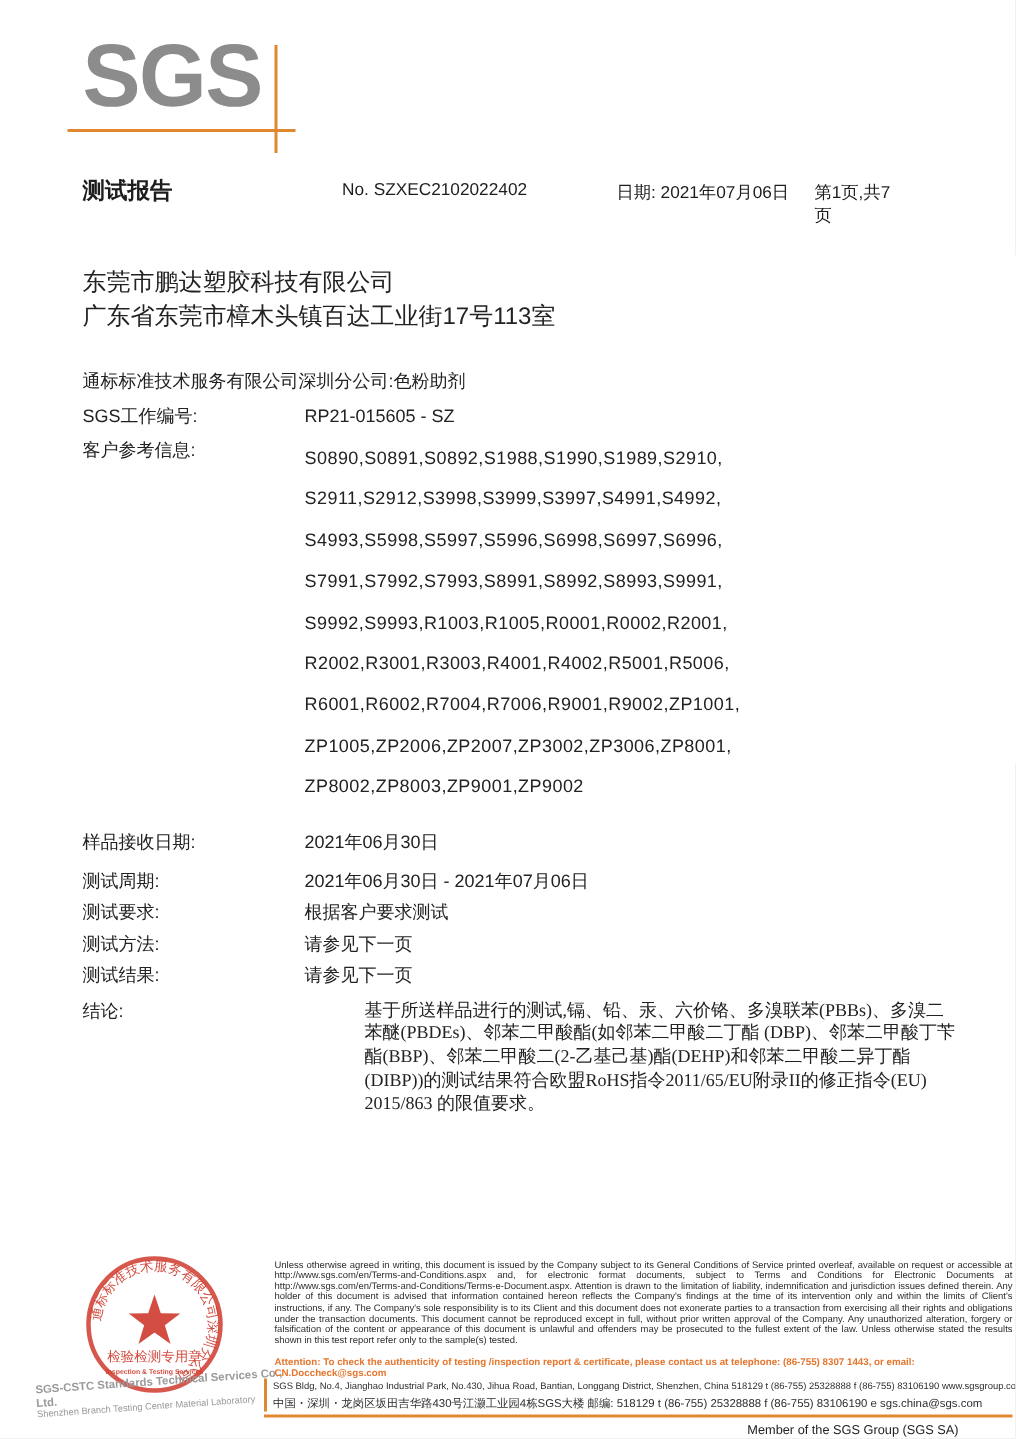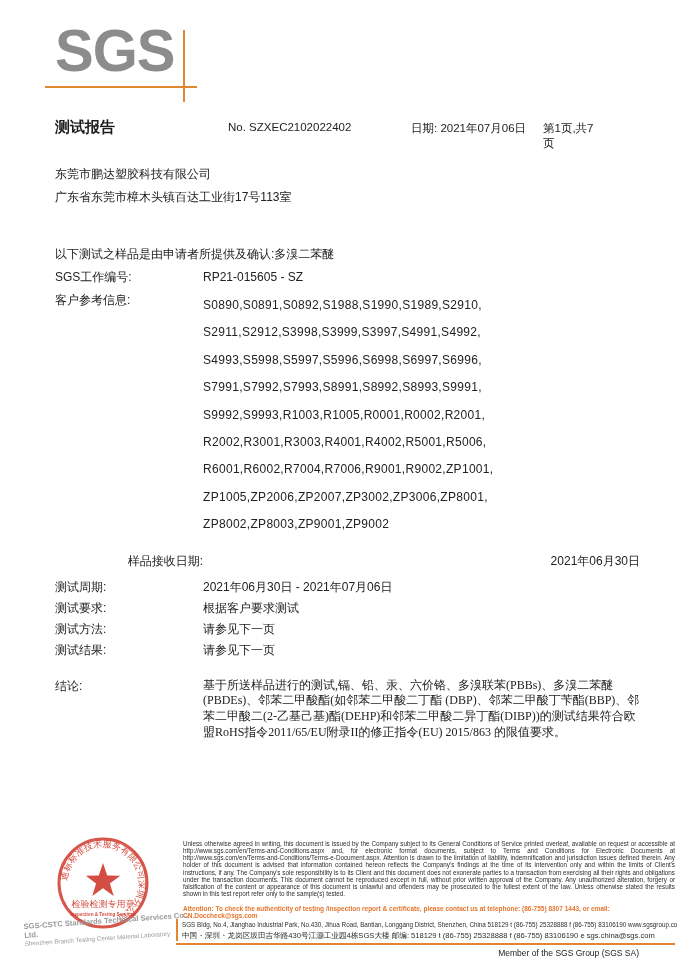--- a/index.html
+++ b/index.html
@@ -15,32 +15,32 @@
     letter-spacing:-1px;transform:scaleY(1.02);line-height:1;
   }
   .crosshair-h{position:absolute;left:45px;top:86px;width:152px;height:2px;background:#e0872f;}
   .crosshair-v{position:absolute;left:183px;top:30px;width:2px;height:72px;background:#e0872f;}
   .header-row{position:absolute;left:0;top:118px;width:601px;height:20px;font-size:11.5px;}
   .header-title{position:absolute;left:55px;top:0;font-size:15px;font-weight:bold;color:#1d1d1d;}
   .header-no{position:absolute;left:228px;top:3px;color:#1d1d1d;}
   .header-date{position:absolute;left:411px;top:3px;color:#1d1d1d;}
   .header-page{position:absolute;left:543px;top:3px;color:#1d1d1d;}
   
-  .applicant{position:absolute;left:55px;top:163px;width:560px;font-size:12px;line-height:23px;color:#222;}
+  .applicant{position:absolute;left:55px;top:177px;width:560px;font-size:16px;line-height:23px;color:#222;}
   .statement{position:absolute;left:55px;top:246px;width:560px;font-size:12px;color:#222;}
   .fields{position:absolute;left:55px;top:269px;width:585px;font-size:12px;color:#222;}
   .frow{display:flex;align-items:flex-start;}
   .flabel{width:148px;flex:0 0 148px;}
   .fvalue{flex:1;}
   .rw-std{margin-top:0;height:23px;line-height:16px;justify-content:space-between;}
   .rw-ref .fvalue span{display:block;line-height:27.4px;letter-spacing:0.3px;}
   .rw-ref{margin-bottom:14px;}
-  .rw-after-ref{height:21px;line-height:16px;text-align:right;}
+  .rw-after-ref{height:21px;line-height:16px;}
   .rw-gap{height:21px;line-height:16px;align-items:flex-end;}
-  .rw-conclusion{margin-top:20px;}
+  .rw-conclusion{margin-top:8px;gap:40px;}
   .rw-conclusion .fvalue{line-height:15.7px;width:432px;font-family:Liberation Serif, serif;}
   
   .disclaimer{
     position:absolute;left:183px;top:840px;width:492px;
     font-size:6.3px;line-height:7.15px;text-align:justify;color:#2d2d2d;
   }
   .attention{
     position:absolute;left:183px;top:905px;width:492px;
     font-size:6.5px;line-height:7.2px;font-weight:bold;color:#e4762e;
   }
@@ -75,21 +75,21 @@
     <span class="header-no">No. SZXEC2102022402</span>
     <span class="header-date">日期: 2021年07月06日</span>
     <span class="header-page">第1页,共7页</span>
   </div>
 
   <div class="applicant">
     <div>东莞市鹏达塑胶科技有限公司</div>
     <div>广东省东莞市樟木头镇百达工业街17号113室</div>
   </div>
 
-  <div class="statement">以下测试之样品是由申请者所提供及确认:多溴二苯醚</div>
+  <div class="statement">通标标准技术服务有限公司深圳分公司:色粉助剂</div>
 
   <div class="fields">
 
     <div class="frow rw-std">
       <div class="flabel">SGS工作编号:</div>
       <div class="fvalue">RP21-015605 - SZ</div>
     </div>
 
 
     <div class="frow rw-ref">

